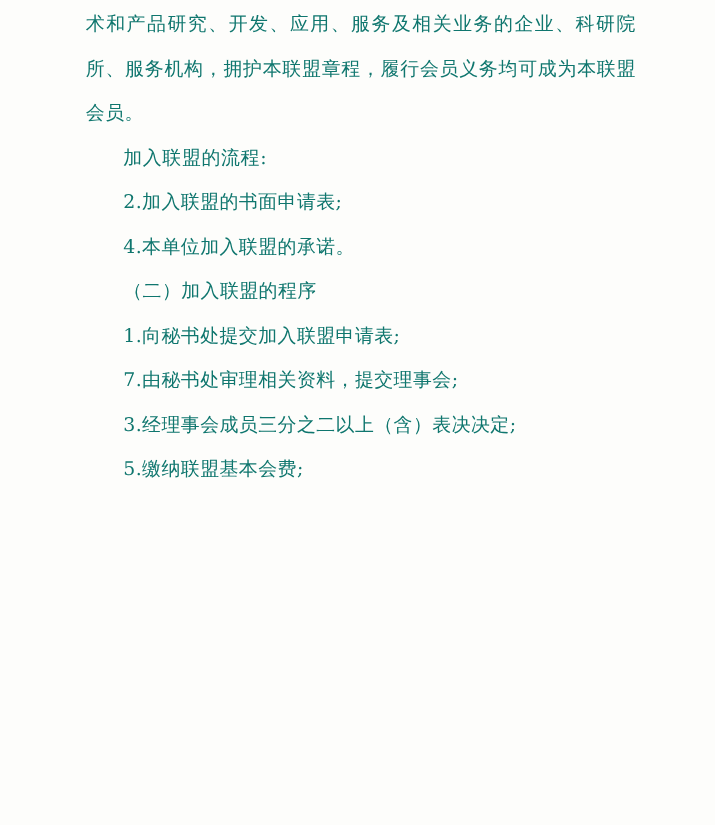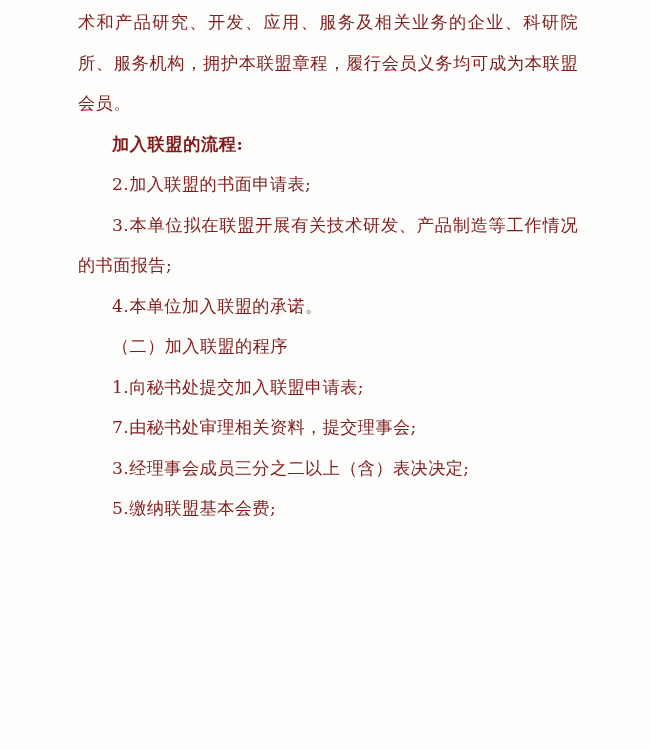--- a/index.html
+++ b/index.html
@@ -28,29 +28,29 @@
     top: 2px;
     width: 500px;
   }
   .para {
     margin: 0;
     font-size: 17.2px;
     line-height: 40.5px;
     letter-spacing: 0.4px;
     text-align: justify;
     text-justify: inter-ideograph;
-    color: #7f1d1d;
+    color: #0f766e;
     font-weight: 400;
     white-space: normal;
   }
   .para.indent {
     text-indent: 34px;
   }
   .para.bold {
-    font-weight: 700;
+    font-weight: 400;
     letter-spacing: 0.6px;
   }
   
   .doc-body .para {
     text-rendering: optimizeLegibility;
   }
 </style>
 </head>
 <body>
 
@@ -58,21 +58,20 @@
   <div class="doc-body">
 
     <p class="para">术和产品研究、开发、应用、服务及相关业务的企业、科研院所、服务机构，拥护本联盟章程，履行会员义务均可成为本联盟会员。</p>
 
     <p class="para indent bold">加入联盟的流程:</p>
 
 
     <p class="para indent">2.加入联盟的书面申请表;</p>
 
 
-    <p class="para indent">3.本单位拟在联盟开展有关技术研发、产品制造等工作情况的书面报告;</p>
 
     <p class="para indent">4.本单位加入联盟的承诺。</p>
 
     <p class="para indent">（二）加入联盟的程序</p>
 
     <p class="para indent">1.向秘书处提交加入联盟申请表;</p>
 
     <p class="para indent">7.由秘书处审理相关资料，提交理事会;</p>
 
     <p class="para indent">3.经理事会成员三分之二以上（含）表决决定;</p>

